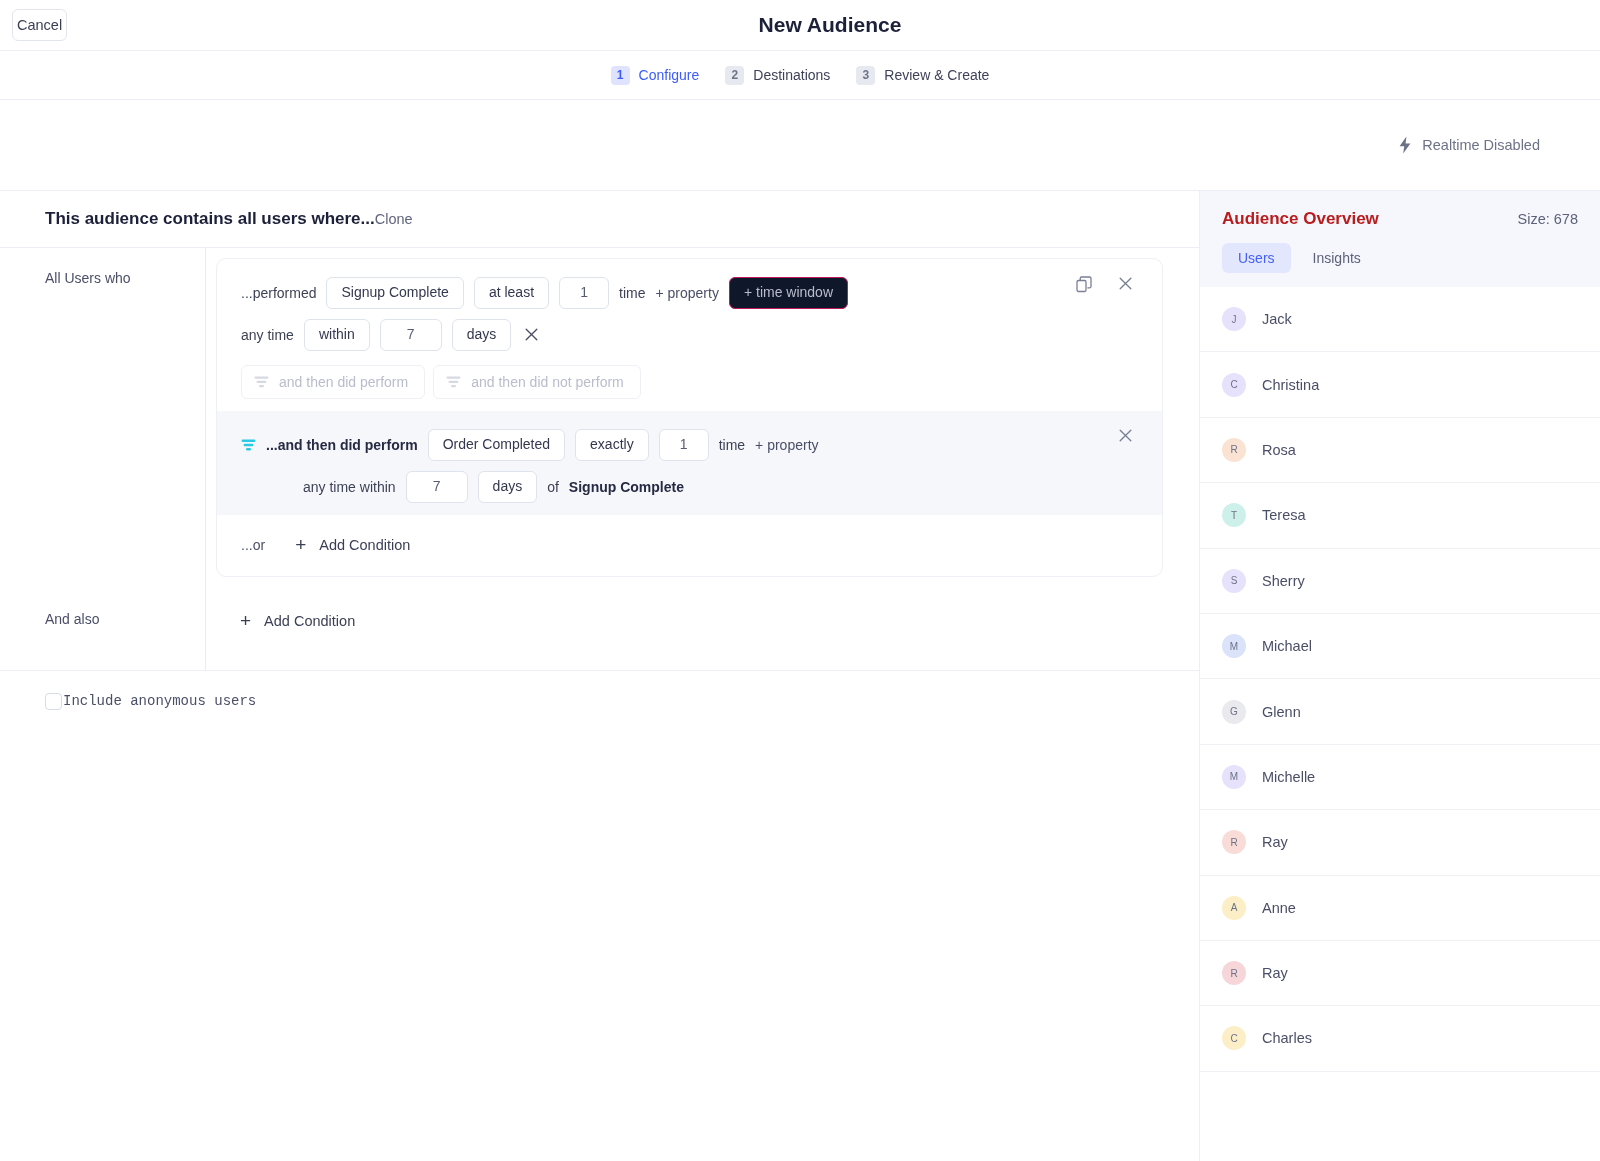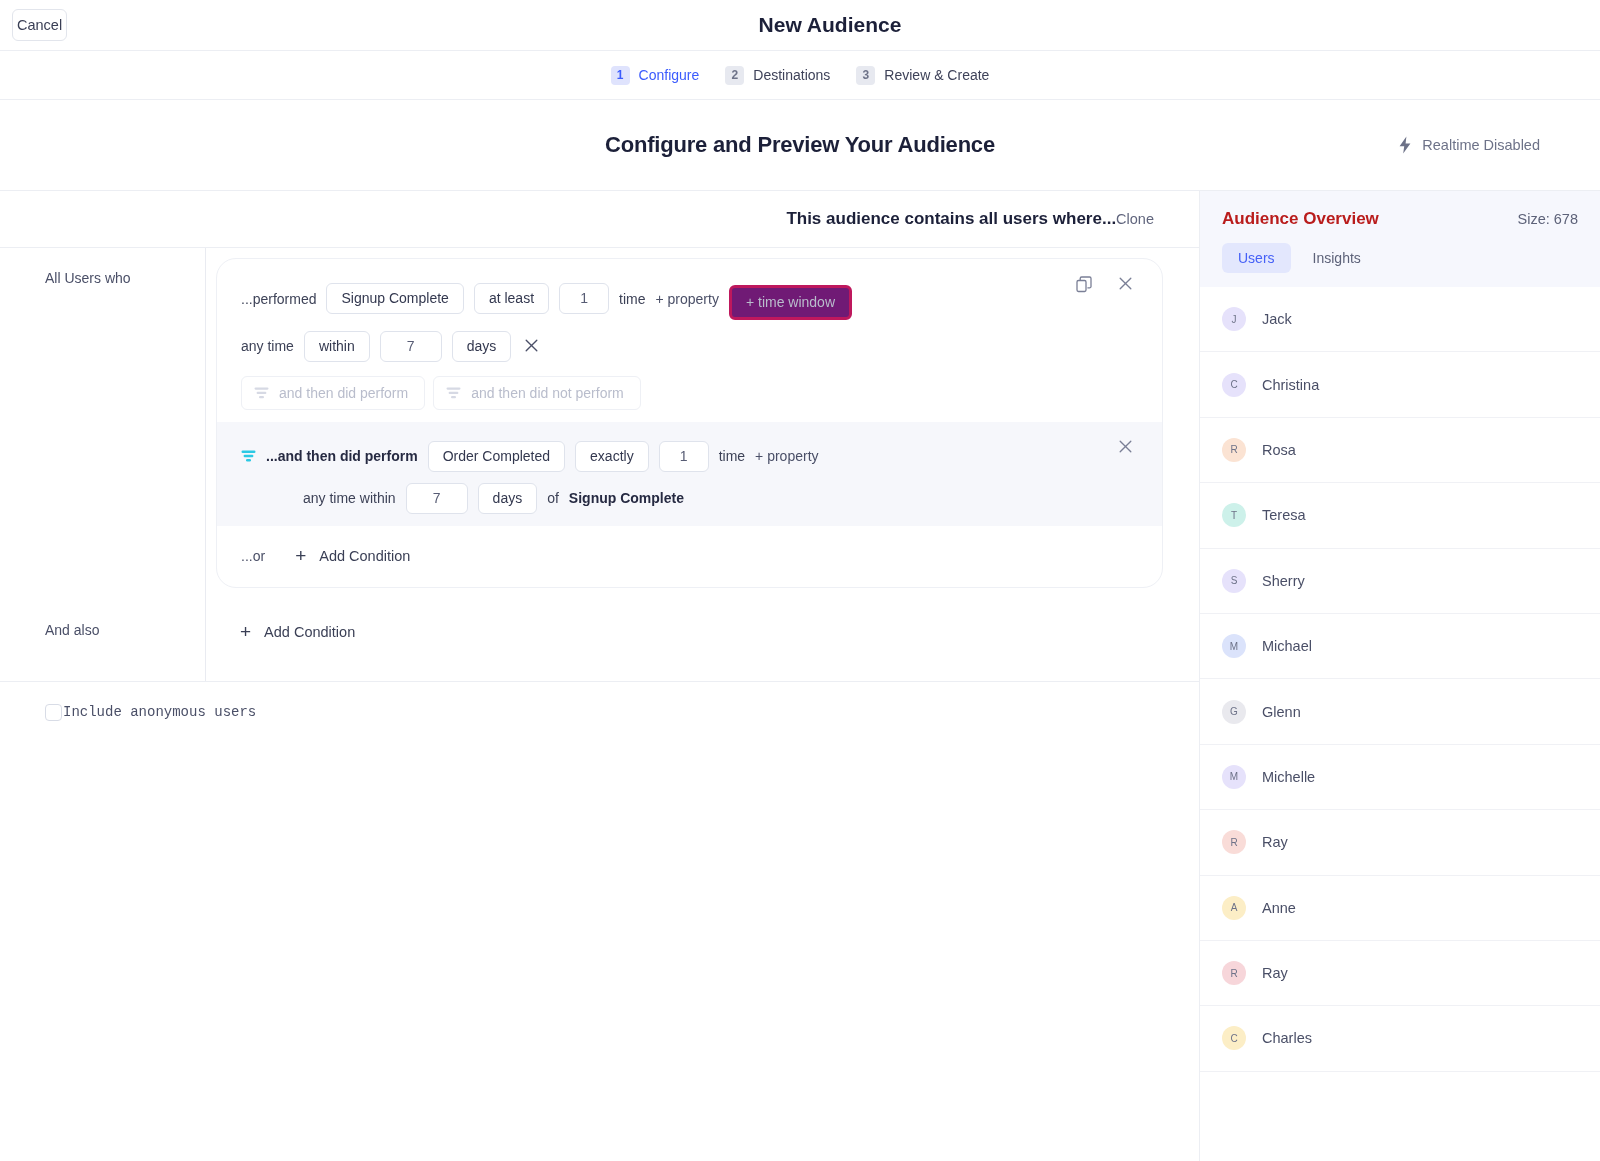--- a/index.html
+++ b/index.html
@@ -64,21 +64,21 @@
 
   
   .body { flex: 1 1 auto; display: flex; min-height: 0; }
   .left {
     flex: 1 1 auto; min-width: 0; display: flex; flex-direction: column;
     border-top: 1px solid #eceef3; border-right: 1px solid #eceef3;
     background: #fff;
   }
   .left-head {
     height: 57px; flex: 0 0 57px;
-    display: flex; align-items: center; justify-content: flex-end;
+    display: flex; align-items: center; justify-content: flex-start;
     padding: 0 45px 0 45px;
     border-bottom: 1px solid #eceef3;
   }
   .left-head h2 { font-size: 17px; font-weight: bold; color: #1c2039; }
   .clone-btn {
     background: none; border: none; font-size: 14.5px; color: #60657d;
     cursor: pointer; font-family: inherit;
   }
 
   .group-row { display: flex; }
@@ -88,21 +88,21 @@
   }
   .group-body {
     flex: 1 1 auto; min-width: 0; border-left: 1px solid #e9ebf1;
   }
   .group-row.first .group-body { padding-bottom: 0; }
   .divider-h { height: 1px; background: #eceef3; }
 
   
   .cond-card {
     margin: 10px 36px 0 10px;
-    border: 1px solid #eef0f5; border-radius: 20px;
+    border: 1px solid #eef0f5; border-radius: 10px;
     background: #fff;
   }
   .cond-block { padding: 18px 0 12px 0; position: relative; }
   .cond-block.highlight { background: #f6f7fb; }
   .cond-line {
     display: flex; align-items: center; gap: 10px; padding: 0 30px 0 24px;
     min-height: 32px; flex-wrap: wrap;
   }
   .cond-line + .cond-line { margin-top: 10px; }
   .lead {
@@ -110,21 +110,21 @@
   }
   .lead.bold { font-weight: bold; color: #262a42; }
   .pill {
     background: #fff; border: 1px solid #dfe3ec; border-radius: 6px;
     padding: 7px 14px; font-size: 14px; color: #33384f; white-space: nowrap;
     cursor: pointer; line-height: 1.1; font-family: inherit;
   }
   .pill.num { width: 50px; text-align: center; padding: 7px 6px; color: #575c74; }
   .pill.num.wide { width: 62px; }
   .pill.ghost {
-    border: 3px solid #be185d; color: #b9bdcc; background: #701a75; margin-top: 8px;
+    border: 1px solid #be185d; color: #b9bdcc; background: #0f172a;
   }
   .plain-link {
     font-size: 14px; color: #4a4f67; cursor: pointer; white-space: nowrap;
   }
   .xbtn {
     background: none; border: none; cursor: pointer; color: #7a7f96;
     font-size: 15px; line-height: 1; padding: 2px 4px; font-family: inherit;
   }
   .row-actions {
     position: absolute; right: 26px; top: 16px;
@@ -236,21 +236,20 @@
       <span class="step-num">2</span>
       <span class="step-label">Destinations</span>
     </div>
     <div class="step">
       <span class="step-num">3</span>
       <span class="step-label">Review &amp; Create</span>
     </div>
   </div>
 
   <div class="headline">
-    <h1>Configure and Preview Your Audience</h1>
     <div class="realtime">
       <span>
         <svg class="bolt" viewBox="0 0 14 18" fill="none" aria-hidden="true">
           <path d="M8.4 0.5 L1.6 10.2 H6.2 L5.2 17.5 L12.4 7.6 H7.6 Z" fill="#6d7288"></path>
         </svg>
       </span>
       <span>Realtime Disabled</span>
     </div>
   </div>
 

